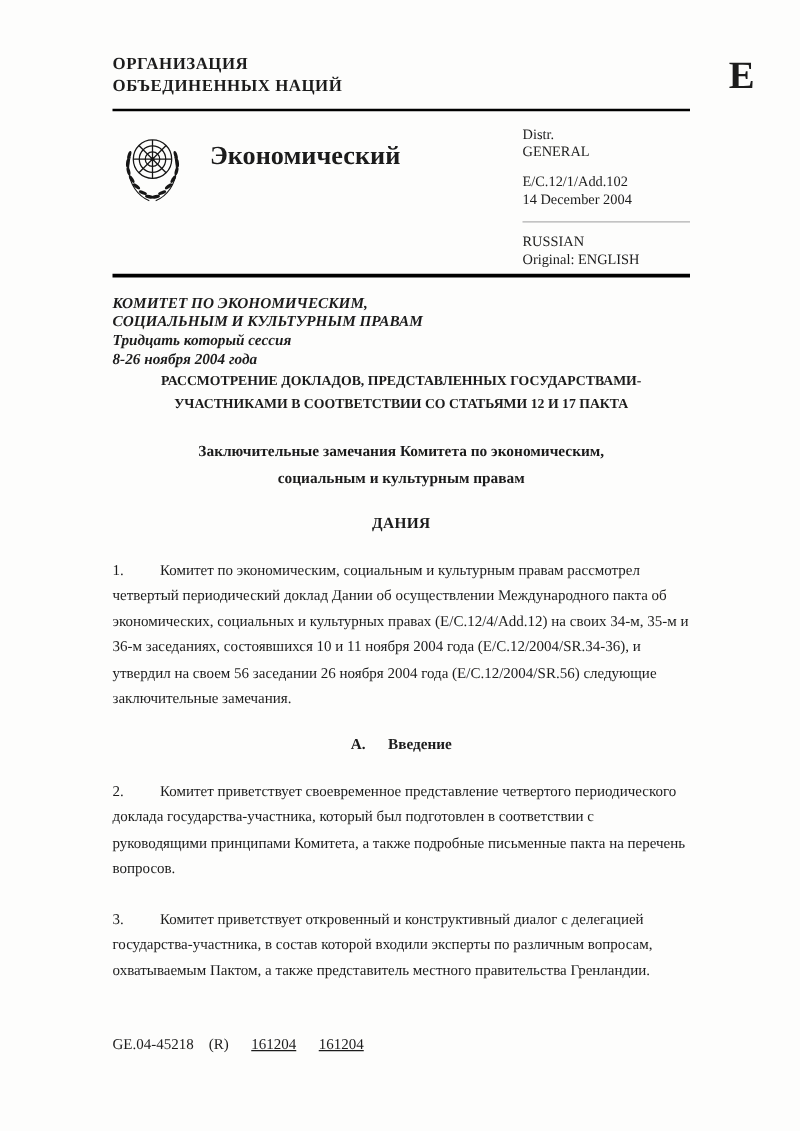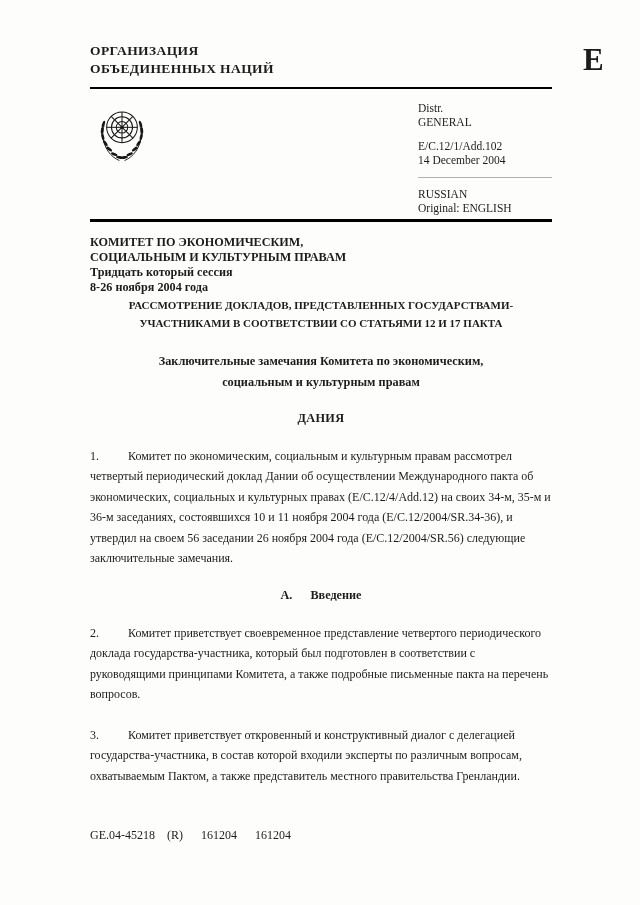--- a/index.html
+++ b/index.html
@@ -63,20 +63,21 @@
   }
   .distr-group { margin-bottom: 10px; }
   .distr-group div { margin: 0; }
   .distr-rule { height: 1px; background: #b0b0b0; margin: 8px 0 9px; }
   
   .committee {
     margin-top: 13px;
     font-weight: 700;
     font-size: 12.2px;
     line-height: 1.25;
+    font-style: italic;
   }
   
   .main-title {
     text-align: center;
     font-weight: 700;
     font-size: 11px;
     line-height: 1.7;
   }
   .subtitle {
     margin-top: 18px;
@@ -108,21 +109,21 @@
   }
   .sletter { margin-right: 18px; }
   
   .footer {
     position: absolute;
     left: 90px; bottom: 62px;
     font-size: 12px;
     white-space: nowrap;
   }
   .f-gap1 { margin-left: 12px; }
-  .f-gap2 { margin-left: 18px; }
+  .f-gap2 { margin-left: 18px; text-decoration: underline; }
 </style>
 </head>
 <body>
 
 <div class="page">
 
   <div class="doc-letter">E</div>
 
   <div class="content">
 
@@ -162,20 +163,21 @@
             <ellipse cx="81" cy="43" rx="2.1" ry="5.4" transform="rotate(-6 81 43)"></ellipse>
             <ellipse cx="80" cy="53" rx="2.1" ry="5.4" transform="rotate(14 80 53)"></ellipse>
             <ellipse cx="76" cy="63" rx="2.1" ry="5.4" transform="rotate(34 76 63)"></ellipse>
             <ellipse cx="70" cy="72" rx="2.1" ry="5.4" transform="rotate(52 70 72)"></ellipse>
             <ellipse cx="62" cy="80" rx="2.1" ry="5.4" transform="rotate(68 62 80)"></ellipse>
             <ellipse cx="54" cy="85" rx="2.1" ry="5.4" transform="rotate(80 54 85)"></ellipse>
           </g>
         </svg>
       </div>
       <div class="council">
+        <div>Экономический</div>
       </div>
       <div class="distr">
         <div class="distr-group">
           <div>Distr.</div>
           <div>GENERAL</div>
         </div>
         <div class="distr-group">
           <div>E/C.12/1/Add.102</div>
           <div>14 December 2004</div>
         </div>

